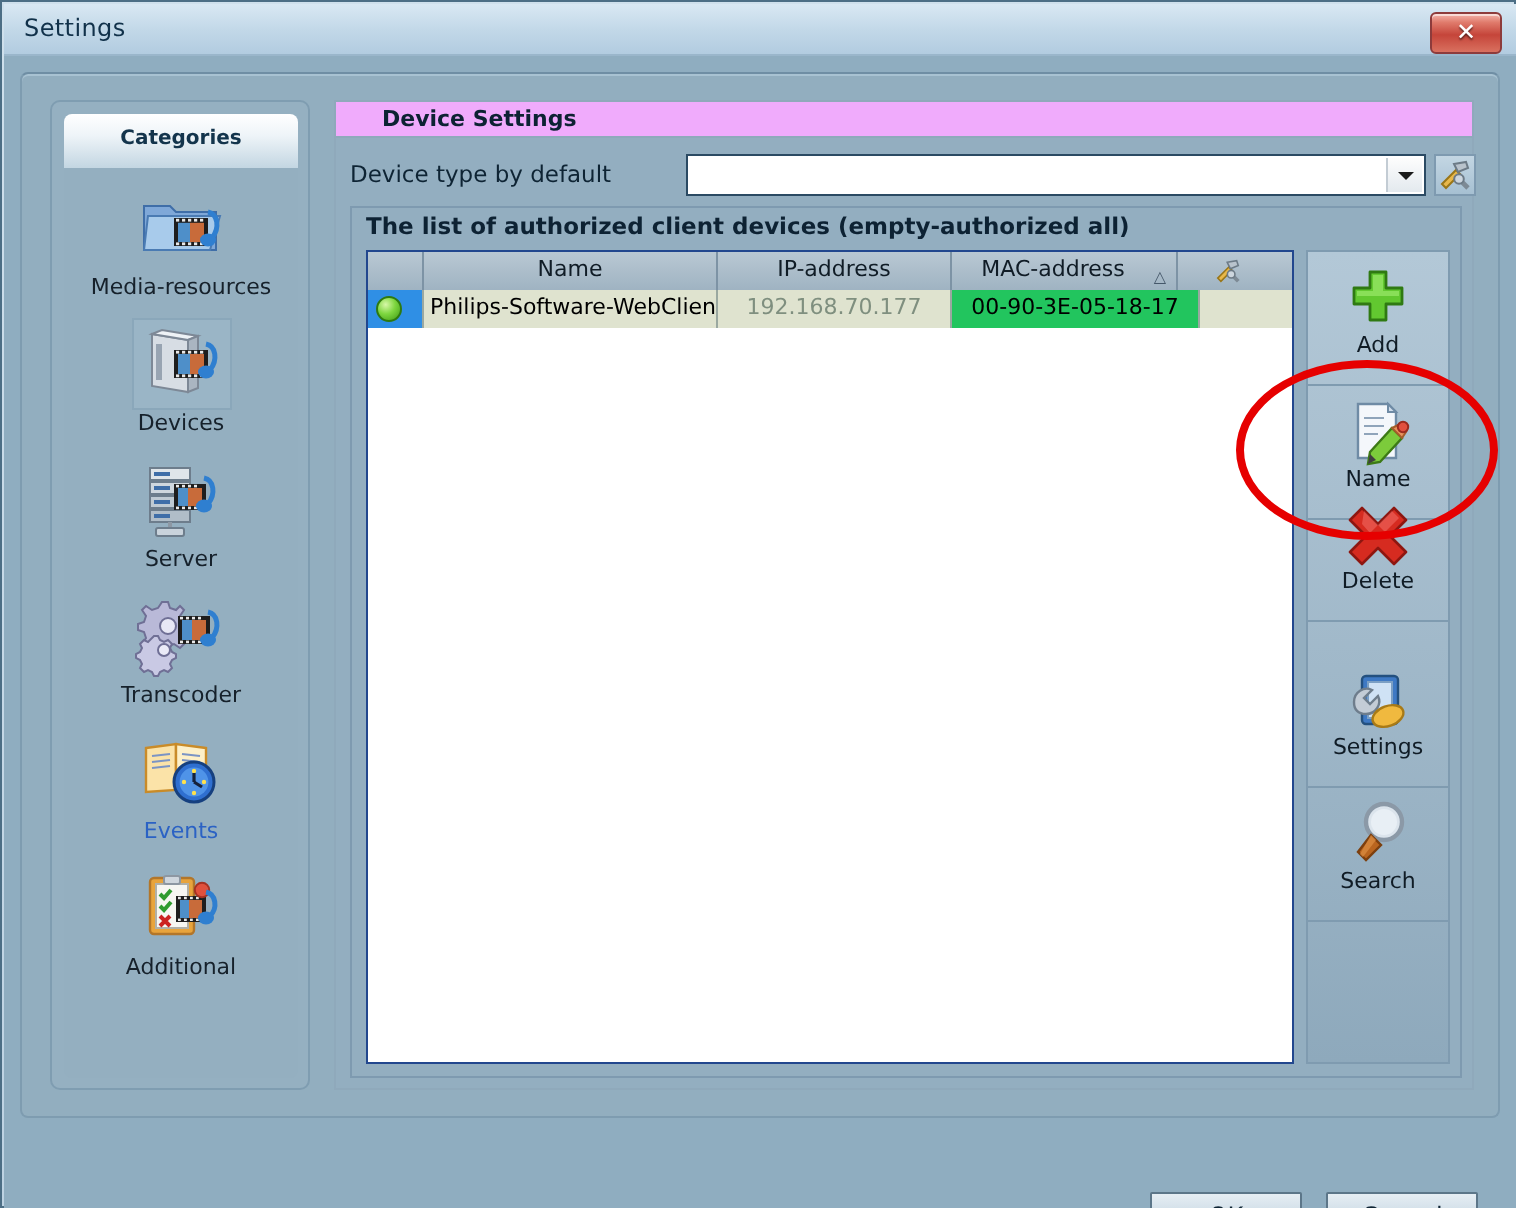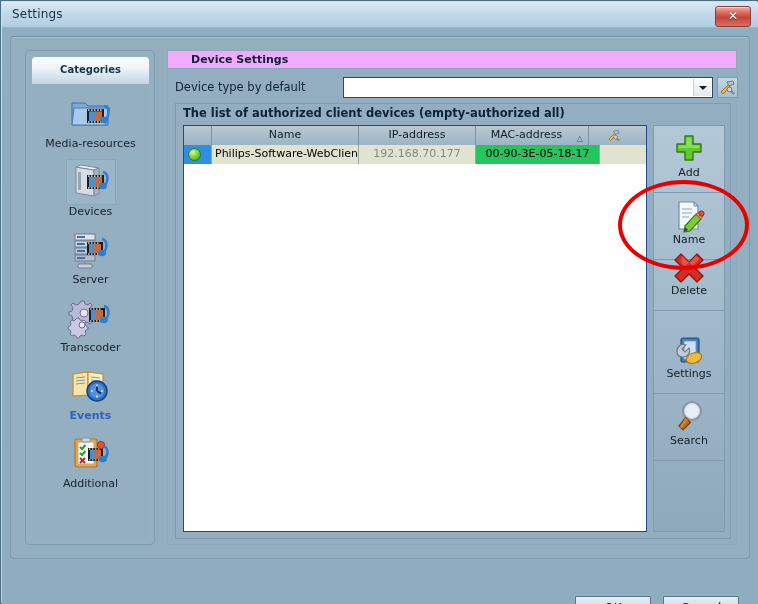--- a/index.html
+++ b/index.html
@@ -500,21 +500,21 @@
                   <rect x="29" y="24.3" width="1.5" height="1.3"></rect>
                     <rect x="32" y="24.3" width="1.5" height="1.3"></rect>
                 </g>
                 <path d="M37 10 C42 11 43 18 39 23" stroke="#2f7fd0" stroke-width="2.5" fill="none"></path>
                 <ellipse cx="37" cy="24" rx="4" ry="3.2" fill="#2f7fd0"></ellipse>
               </svg>
             </div>
             <div class="cat-label">Transcoder</div>
           </div>
 
-          <div class="cat-item" style="top:280px;font-weight:bold;">
+          <div class="cat-item" style="top:280px;">
             <div class="cat-icon">
               <svg width="48" height="44" viewBox="0 0 48 44">
                 <path d="M6 10 L21 8 L21 31 L6 32 Z" fill="#fbe3a8" stroke="#c98b28" stroke-width="1.2"></path>
                 <path d="M36 10 L21 8 L21 31 L36 32 Z" fill="#fdf0c8" stroke="#c98b28" stroke-width="1.2"></path>
                 <g stroke="#7b94c4" stroke-width="1">
                   <line x1="9" y1="14" x2="18" y2="13"></line>
                     <line x1="9" y1="17" x2="18" y2="16"></line>
                   <line x1="9" y1="20" x2="18" y2="19"></line>
                     <line x1="24" y1="13" x2="33" y2="14"></line>
                   <line x1="24" y1="16" x2="33" y2="17"></line>

